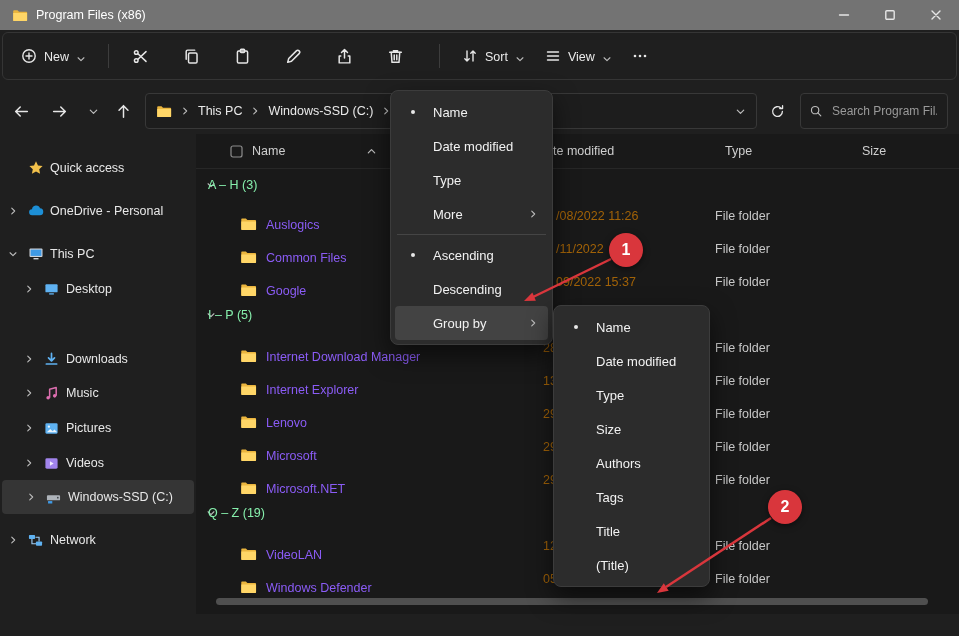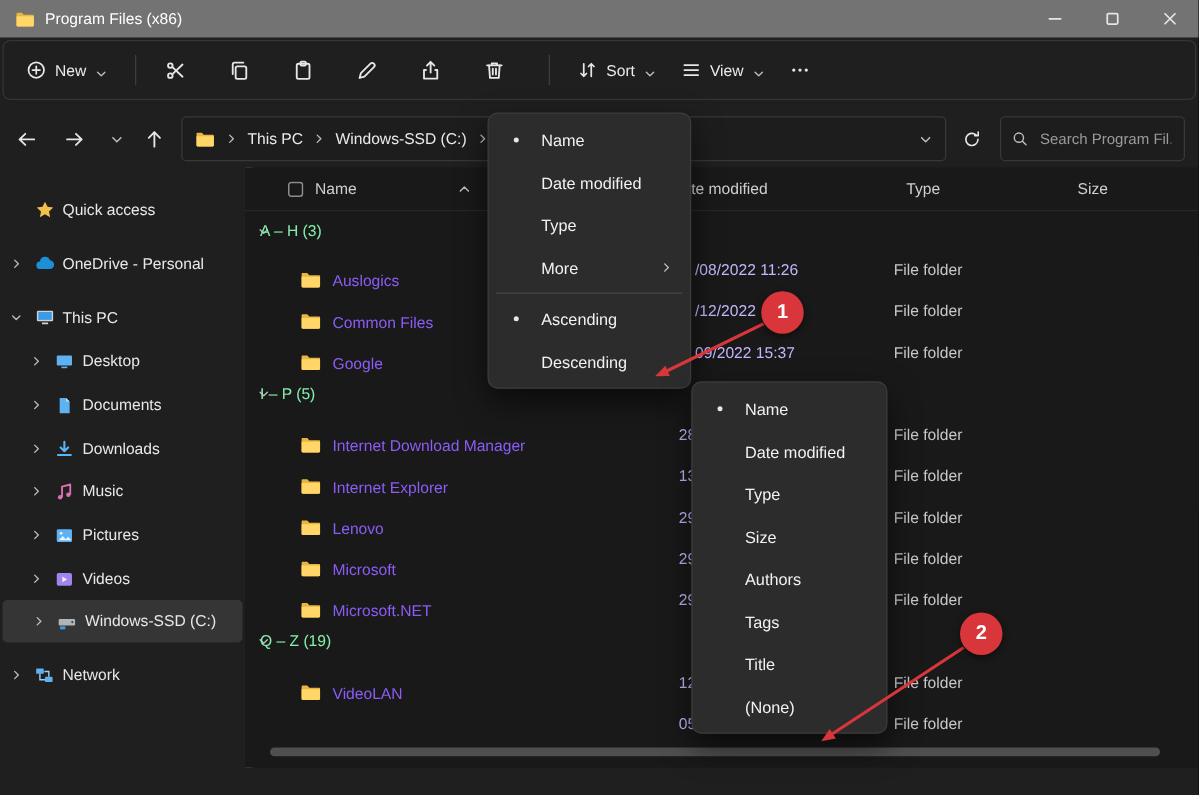--- a/index.html
+++ b/index.html
@@ -46,21 +46,21 @@
   .srow .slab{position:absolute;left:50px;color:#e8e8e8;white-space:nowrap;}
   .srow.sub .slab{left:66px;}
   .srow.selected{background:#353535;border-radius:4px;width:192px;left:2px;}
 
   
   .filearea{position:absolute;left:196px;top:134px;right:0;bottom:22px;background:#191919;}
   .lheader{position:absolute;top:0;left:0;right:0;height:34px;border-bottom:1px solid #272727;}
   .hcell{position:absolute;top:0;height:34px;display:flex;align-items:center;color:#cfcfcf;font-size:12.5px;}
   .row{position:absolute;left:0;right:0;height:33px;}
   .cell-name{position:absolute;left:44px;top:0;height:33px;display:flex;align-items:flex-end;gap:9px;color:#8b5cf6;white-space:nowrap;}
-  .cell-date{position:absolute;top:0;height:33px;display:flex;align-items:center;color:#c4b5fd;white-space:nowrap;}
+  .cell-date{position:absolute;top:0;height:33px;display:flex;align-items:center;color:#a16207;white-space:nowrap;}
   .date-a{left:360px;} .date-b{left:347px;}
   .cell-type{position:absolute;left:519px;top:0;height:33px;display:flex;align-items:center;color:#c8c8c8;white-space:nowrap;}
   .grow{position:absolute;left:0;right:0;height:33px;display:flex;align-items:center;}
   .grow .gchev{position:absolute;left:10px;}
   .grow .glab{position:absolute;left:12px;color:#86efac;}
 
   .hscroll{position:absolute;left:216px;top:598px;width:712px;height:7px;background:#4f4f4f;border-radius:4px;}
 
   
   .statusbar{position:absolute;left:0;right:0;bottom:0;height:22px;background:#1f1f1f;border-top:1px solid #2b2b2b;
@@ -328,34 +328,20 @@
           </svg>
         </span>
       <span class="sic">
           <svg width="15" height="15" viewBox="0 0 16 16">
             <rect x="1.5" y="2.5" width="13" height="8.5" rx="1" fill="#5fb2f2"></rect>
             <rect x="5.5" y="12" width="5" height="1.4" fill="#5fb2f2"></rect>
           </svg>
         </span>
       <span class="slab">Desktop</span>
     </div>
-    <div class="srow sub" style="top:173px">
-      <span class="chev">
-          <svg width="10" height="10" viewBox="0 0 12 12">
-            <path class="stroke-dim" d="M4.5 2.5L8 6l-3.5 3.5"></path>
-          </svg>
-        </span>
-      <span class="sic">
-          <svg width="15" height="15" viewBox="0 0 16 16">
-            <path d="M4 1.5h5.5l3 3v10H4z" fill="#5fb2f2"></path>
-            <path d="M9.5 1.5l3 3h-3z" fill="#bfe0fb"></path>
-          </svg>
-        </span>
-      <span class="slab">Documents</span>
-    </div>
     <div class="srow sub" style="top:208px">
       <span class="chev">
           <svg width="10" height="10" viewBox="0 0 12 12">
             <path class="stroke-dim" d="M4.5 2.5L8 6l-3.5 3.5"></path>
           </svg>
         </span>
       <span class="sic">
           <svg width="15" height="15" viewBox="0 0 16 16">
             <path d="M8 1.5v8M4.8 6.3L8 9.5l3.2-3.2" fill="none" stroke="#5fb2f2" stroke-width="1.8" stroke-linecap="round" stroke-linejoin="round"></path>
             <path d="M2.5 12.8h11" stroke="#5fb2f2" stroke-width="1.8" stroke-linecap="round"></path>
@@ -481,21 +467,21 @@
     <div class="row" style="top:98px">
       <span class="cell-name">
           <span>
             <svg width="17" height="17" viewBox="0 0 16 16">
               <path d="M1.2 3.2h4.3l1.5 1.6h7.3c.5 0 .8.3.8.8v7.6c0 .5-.4.9-.9.9H2.1c-.5 0-.9-.4-.9-.9V4.1c0-.5.4-.9.9-.9z" fill="#eab53e"></path>
               <path d="M1.2 6h13.9v7.2c0 .5-.4.9-.9.9H2.1c-.5 0-.9-.4-.9-.9z" fill="#ffd667"></path>
             </svg>
           </span>
           <span>Common Files</span>
         </span>
-      <span class="cell-date date-a">/12/2022</span>
+      <span class="cell-date date-a">/11/2022</span>
       <span class="cell-type">File folder</span>
     </div>
     <div class="row" style="top:131px">
       <span class="cell-name">
           <span>
             <svg width="17" height="17" viewBox="0 0 16 16">
               <path d="M1.2 3.2h4.3l1.5 1.6h7.3c.5 0 .8.3.8.8v7.6c0 .5-.4.9-.9.9H2.1c-.5 0-.9-.4-.9-.9V4.1c0-.5.4-.9.9-.9z" fill="#eab53e"></path>
               <path d="M1.2 6h13.9v7.2c0 .5-.4.9-.9.9H2.1c-.5 0-.9-.4-.9-.9z" fill="#ffd667"></path>
             </svg>
           </span>
@@ -594,20 +580,29 @@
               <path d="M1.2 3.2h4.3l1.5 1.6h7.3c.5 0 .8.3.8.8v7.6c0 .5-.4.9-.9.9H2.1c-.5 0-.9-.4-.9-.9V4.1c0-.5.4-.9.9-.9z" fill="#eab53e"></path>
               <path d="M1.2 6h13.9v7.2c0 .5-.4.9-.9.9H2.1c-.5 0-.9-.4-.9-.9z" fill="#ffd667"></path>
             </svg>
           </span>
           <span>VideoLAN</span>
         </span>
       <span class="cell-date date-b">12</span>
       <span class="cell-type">File folder</span>
     </div>
     <div class="row" style="top:428px">
+      <span class="cell-name">
+          <span>
+            <svg width="17" height="17" viewBox="0 0 16 16">
+              <path d="M1.2 3.2h4.3l1.5 1.6h7.3c.5 0 .8.3.8.8v7.6c0 .5-.4.9-.9.9H2.1c-.5 0-.9-.4-.9-.9V4.1c0-.5.4-.9.9-.9z" fill="#eab53e"></path>
+              <path d="M1.2 6h13.9v7.2c0 .5-.4.9-.9.9H2.1c-.5 0-.9-.4-.9-.9z" fill="#ffd667"></path>
+            </svg>
+          </span>
+          <span>Windows Defender</span>
+        </span>
       <span class="cell-date date-b">05</span>
       <span class="cell-type">File folder</span>
     </div>
   </div>
 
   <div class="hscroll"></div>
 
 
   <div class="menu menu1">
     <div class="mi sel">
@@ -632,20 +627,28 @@
     </div>
     <div class="msep"></div>
     <div class="mi sel">
       <span class="dot"></span>
       <span class="mi-label">Ascending</span>
     </div>
     <div class="mi">
 
       <span class="mi-label">Descending</span>
     </div>
+    <div class="mi hl">
+      <span class="mi-label">Group by</span>
+      <span class="chev-r">
+          <svg width="10" height="10" viewBox="0 0 12 12">
+            <path class="stroke-dim" d="M4.5 2.5L8 6l-3.5 3.5"></path>
+          </svg>
+        </span>
+    </div>
   </div>
 
   <div class="menu menu2">
     <div class="mi sel">
       <span class="dot"></span>
       <span class="mi-label">Name</span>
     </div>
     <div class="mi">
         <span class="mi-label">Date modified</span>
       </div>
@@ -658,21 +661,21 @@
     <div class="mi">
         <span class="mi-label">Authors</span>
       </div>
     <div class="mi">
         <span class="mi-label">Tags</span>
       </div>
     <div class="mi">
         <span class="mi-label">Title</span>
       </div>
     <div class="mi">
-        <span class="mi-label">(None)</span>
+        <span class="mi-label">(Title)</span>
       </div>
   </div>
 
   <svg class="overlay" width="959" height="636" viewBox="0 0 959 636">
     <line x1="611" y1="259" x2="531" y2="298" stroke="#d9363c" stroke-width="2.5"></line>
     <polygon points="-11,-4.5 0,0 -11,4.5" fill="#d9363c" transform="translate(524,301) rotate(157)"></polygon>
     <line x1="771" y1="518" x2="666" y2="587" stroke="#d9363c" stroke-width="2.5"></line>
     <polygon points="-11,-4.5 0,0 -11,4.5" fill="#d9363c" transform="translate(657,593) rotate(147)"></polygon>
   </svg>
   <div class="callout" style="left:609px;top:233px">

